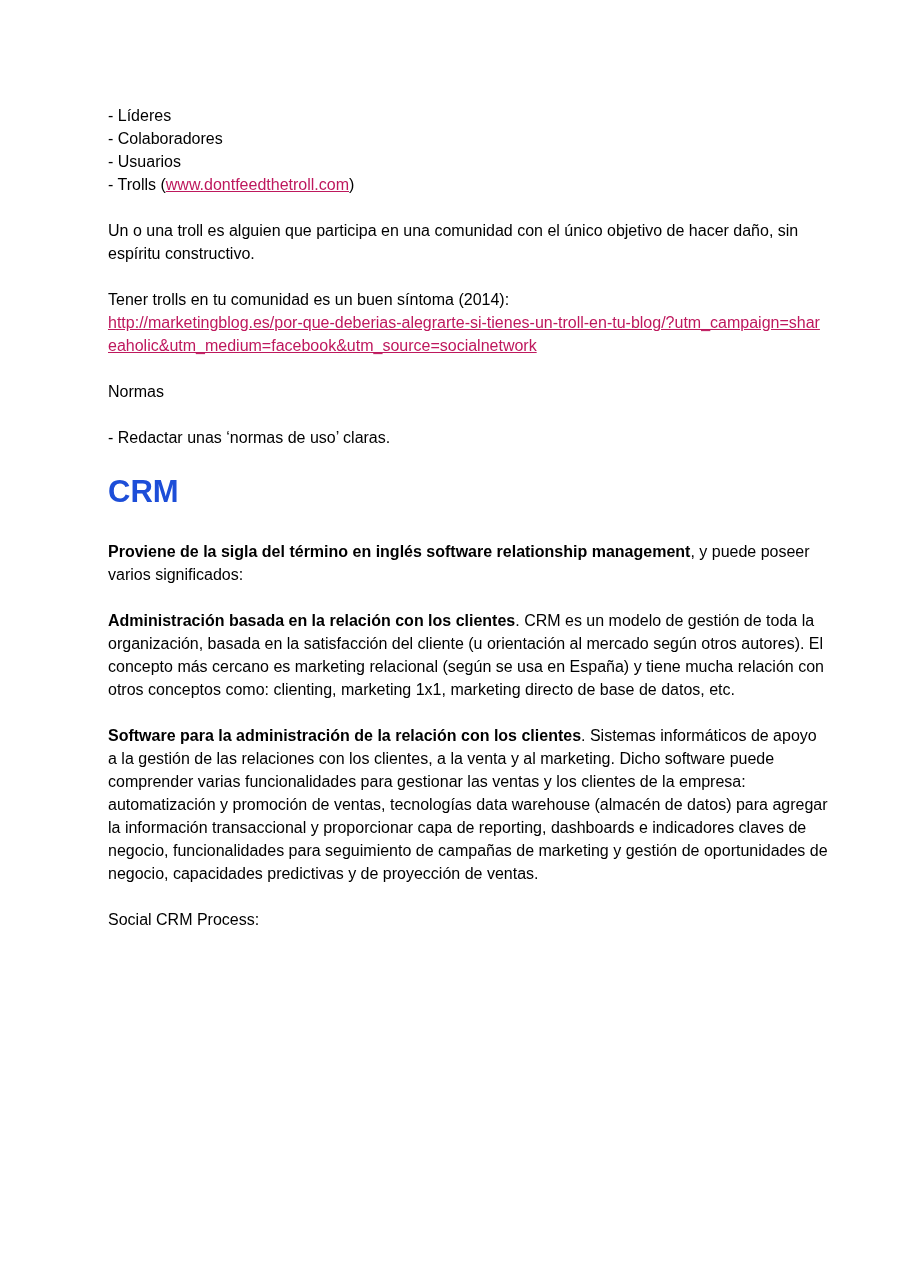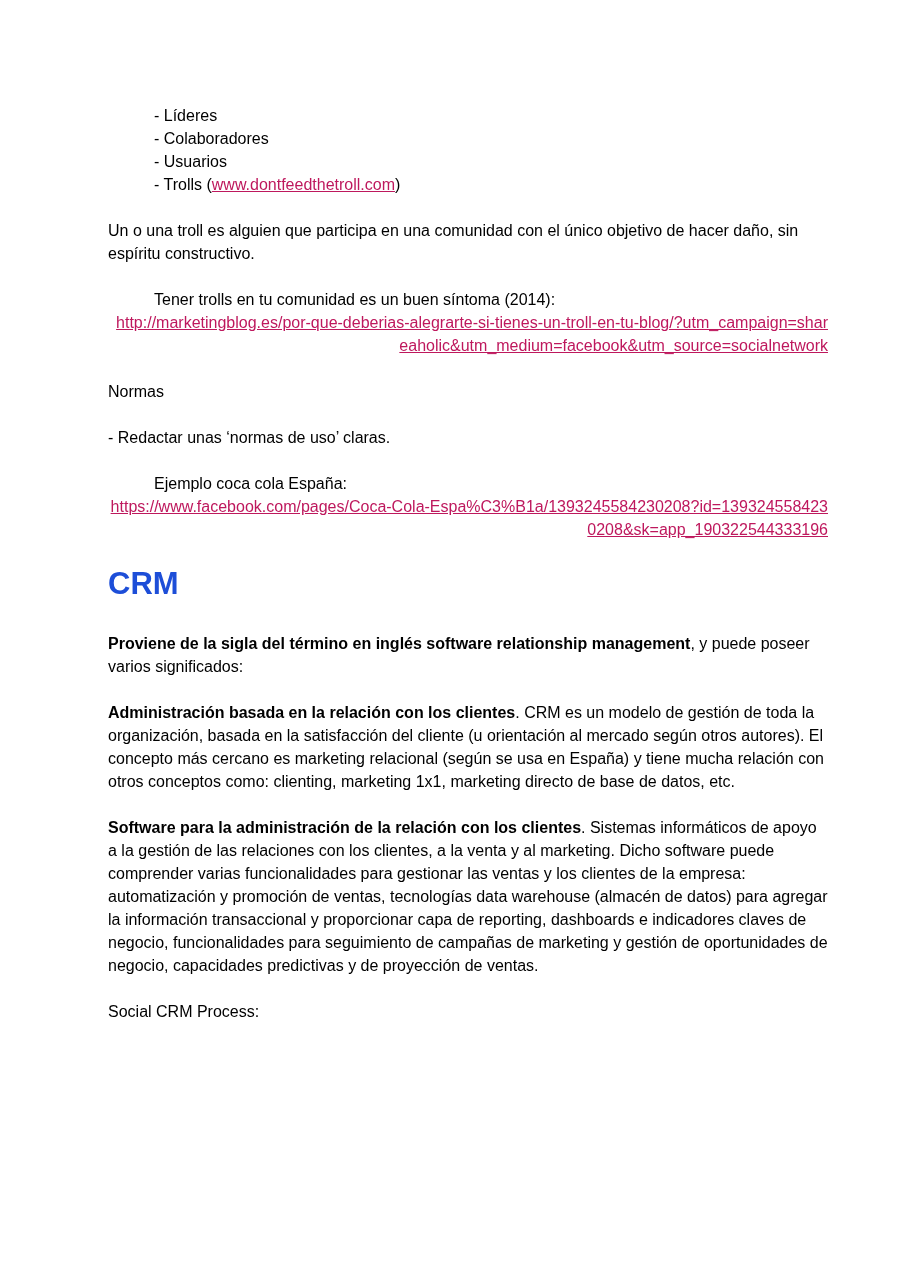--- a/index.html
+++ b/index.html
@@ -18,31 +18,29 @@
     font-size: 16px;
     line-height: 23px;
     color: #000000;
     overflow: hidden;
   }
   .para {
     margin: 0 0 23px 0;
   }
   .line {
     display: block;
-    margin-left: 46px;
   }
   .link {
     color: #be185d;
     text-decoration: underline;
     cursor: pointer;
     word-break: break-all;
   }
   a.block-link {
     display: block;
-    text-align: right;
   }
   h1.doc-heading {
     font-family: "Liberation Sans", sans-serif;
     font-size: 31px;
     line-height: 40px;
     font-weight: bold;
     color: #1d4ed8;
     margin: 22px 0 28px 0;
   }
   .bold {
@@ -68,24 +66,20 @@
       <a class="link block-link">http://marketingblog.es/por-que-deberias-alegrarte-si-tienes-un-troll-en-tu-blog/?utm_campaign=shareaholic&amp;utm_medium=facebook&amp;utm_source=socialnetwork</a>
   </p>
 
   <p class="para">Normas</p>
 
   <p class="para">- Redactar unas ‘normas de uso’ claras.</p>
 
   <p class="para">
   </p>
 
-  <p class="para">
-    <span class="line">Ejemplo coca cola España:</span>
-      <a class="link block-link">https://www.facebook.com/pages/Coca-Cola-Espa%C3%B1a/1393245584230208?id=1393245584230208&amp;sk=app_190322544333196</a>
-  </p>
 
   <h1 class="doc-heading">CRM</h1>
 
   <p class="para"><span class="bold">Proviene de la sigla del término en inglés software relationship management</span><span>, y puede poseer varios significados:</span></p>
 
   <p class="para"><span class="bold">Administración basada en la relación con los clientes</span><span>. CRM es un modelo de gestión de toda la organización, basada en la satisfacción del cliente (u orientación al mercado según otros autores). El concepto más cercano es marketing relacional (según se usa en España) y tiene mucha relación con otros conceptos como: clienting, marketing 1x1, marketing directo de base de datos, etc.</span></p>
 
   <p class="para"><span class="bold">Software para la administración de la relación con los clientes</span><span>. Sistemas informáticos de apoyo a la gestión de las relaciones con los clientes, a la venta y al marketing. Dicho software puede comprender varias funcionalidades para gestionar las ventas y los clientes de la empresa: automatización y promoción de ventas, tecnologías data warehouse (almacén de datos) para agregar la información transaccional y proporcionar capa de reporting, dashboards e indicadores claves de negocio, funcionalidades para seguimiento de campañas de marketing y gestión de oportunidades de negocio, capacidades predictivas y de proyección de ventas.</span></p>
 
   <p class="para">Social CRM Process:</p>

